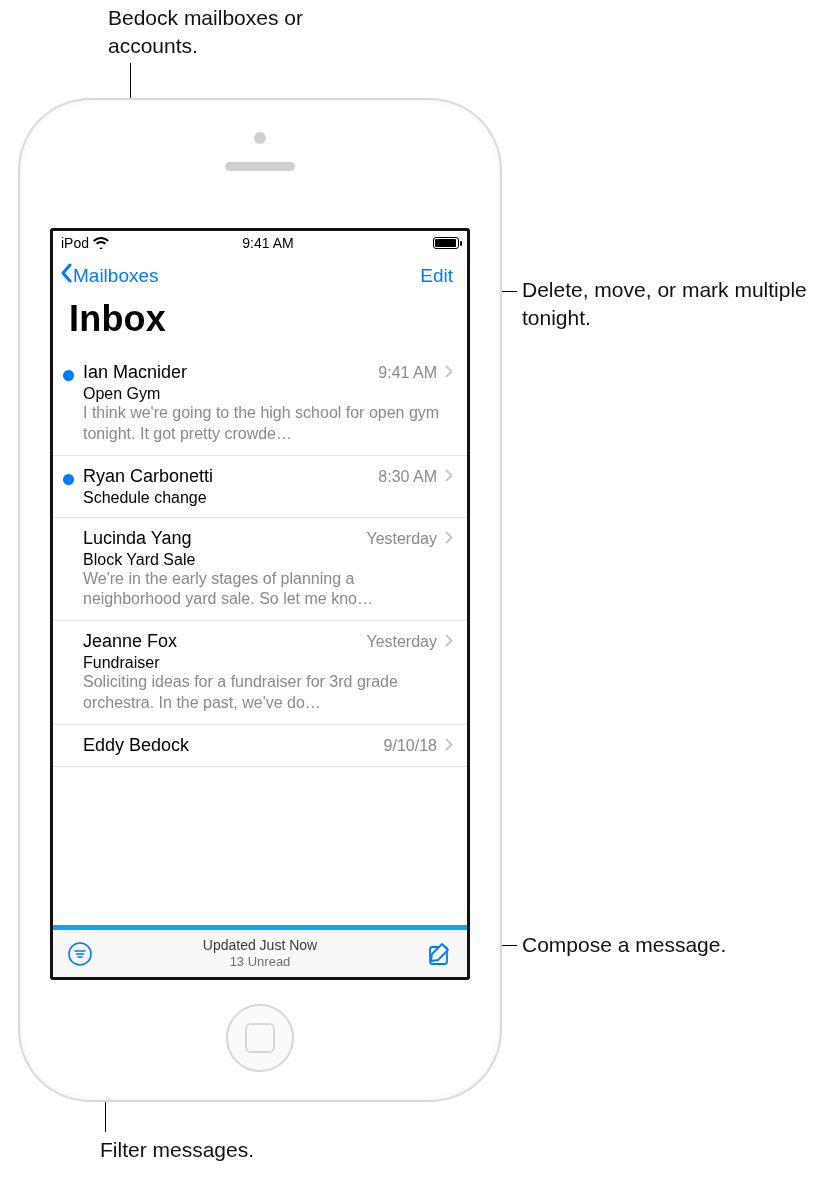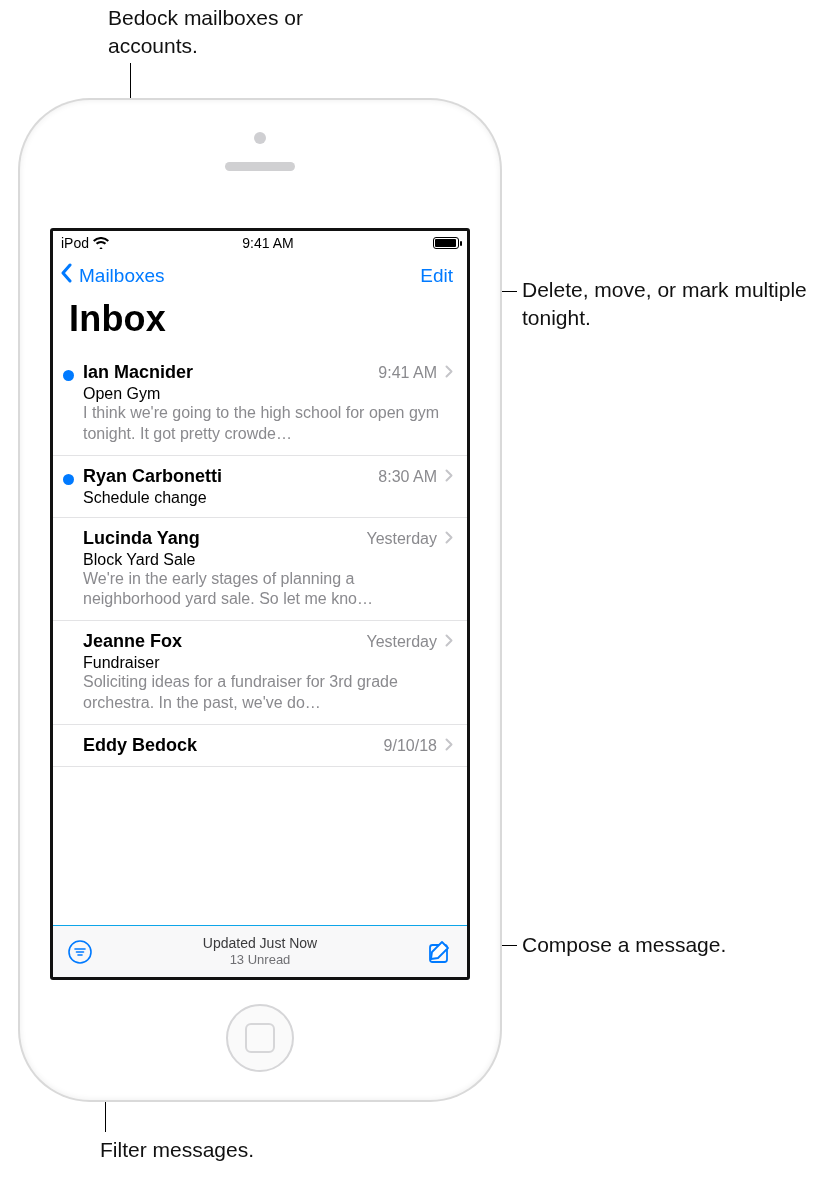--- a/index.html
+++ b/index.html
@@ -106,21 +106,21 @@
     .battery-fill { position:absolute; left:1px; top:1px; bottom:1px; right:2px; background:#000; border-radius:1px; }
 
     
     .nav {
       display:flex;
       align-items:center;
       justify-content:space-between;
       padding: 8px 14px 4px 6px;
       font-size: 19px;
     }
-    .nav-back { color:#007aff; display:flex; align-items:center; gap:6px;justify-content:flex-end; }
+    .nav-back { color:#007aff; display:flex; align-items:center; gap:0;justify-content:flex-end; }
     .nav-edit { color:#007aff; }
     .chevron-left {
       display:inline-block;
     }
 
     .page-title {
       font-size: 36px;
       font-weight: 700;
       padding: 6px 16px 12px 16px;
       letter-spacing: 0.2px;
@@ -131,21 +131,21 @@
     .mail-item {
       padding: 10px 14px 10px 30px;
       border-bottom: 1px solid #e3e3e5;
       position: relative;
     }
     .mail-row1 {
       display:flex;
       justify-content:space-between;
       align-items:baseline;
     }
-    .mail-sender { font-weight:700; font-size:18px; color:#000; }
+    .mail-sender { font-weight:400; font-size:18px; color:#000; }
     .mail-right { display:flex; align-items:center; gap:8px; color:#8a8a8e; font-size:16px; }
     .mail-subject { font-size:16px; color:#000; margin-top:2px; }
     .mail-preview {
       font-size:16px; color:#8a8a8e;
       line-height:1.3;
       display:-webkit-box;
       -webkit-line-clamp:2;
       -webkit-box-orient:vertical;
       overflow:hidden;
     }
@@ -156,21 +156,21 @@
       border-radius:50%;
       background:#007aff;
     }
     .disclosure {
       color:#c5c5c9;
     }
 
     
     .toolbar {
       height: 52px;
-      border-top: 1px solid #0ea5e9;
+      border-top: 5px solid #0ea5e9;
       background: #f8f8f9;
       display:flex;
       align-items:center;
       justify-content:space-between;
       padding: 0 14px;
     }
     .toolbar-center { text-align:center; font-size:13px; color:#6f6f73; line-height:1.25; }
     .toolbar-center .updated { color:#3a3a3c; font-size:14px; }
     .icon-btn { color:#007aff; display:flex; }
 

